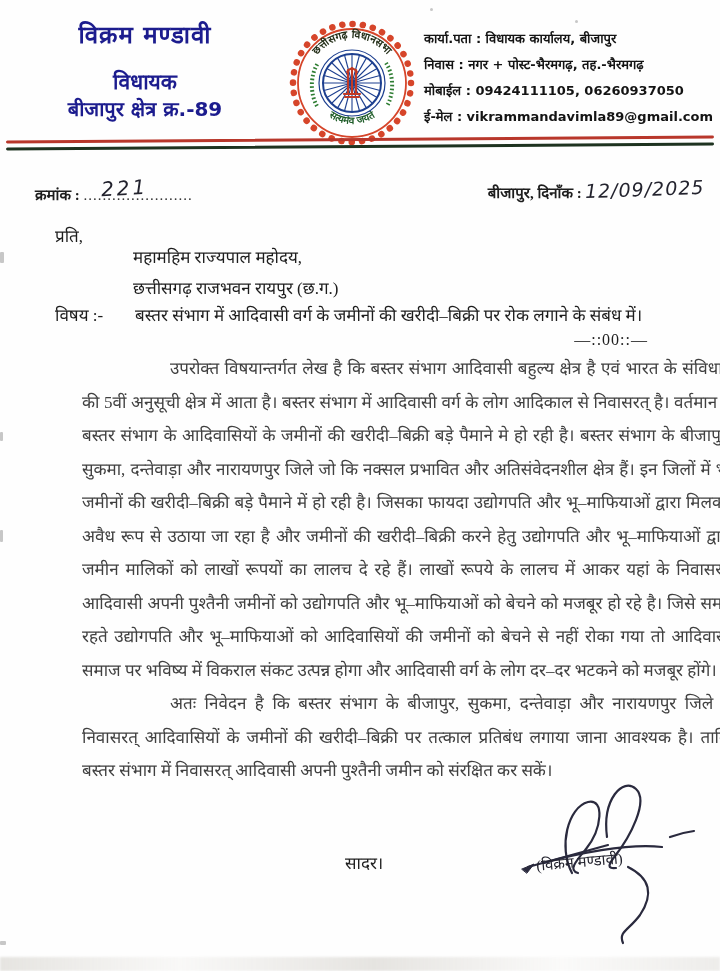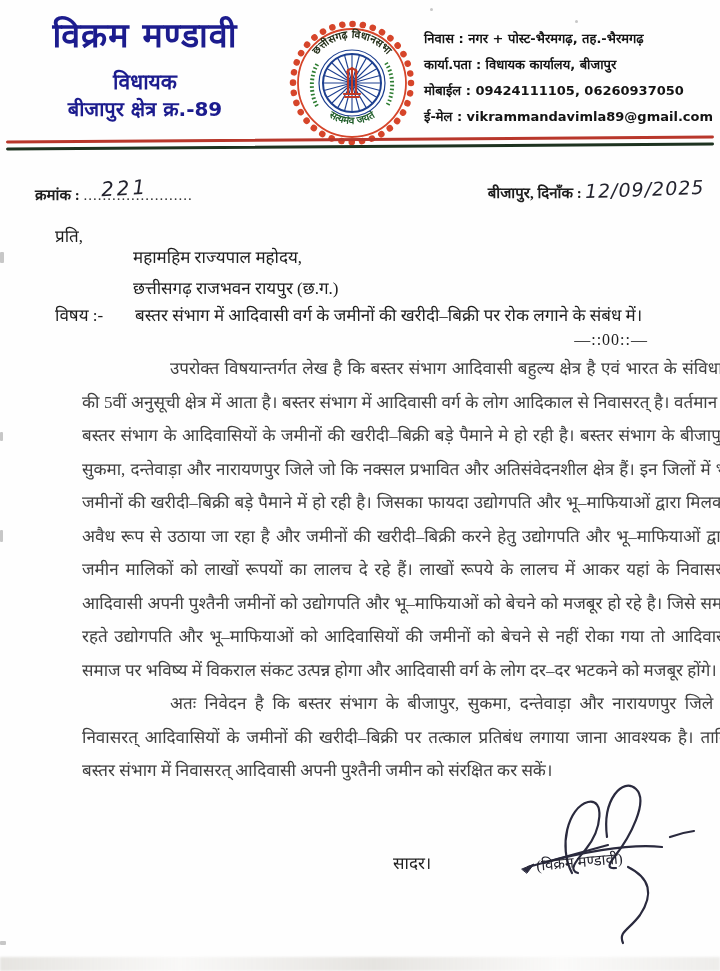--- a/index.html
+++ b/index.html
@@ -7,21 +7,21 @@
     position:relative; width:720px; height:971px; margin:0 auto;
     background:#fefefe; overflow:hidden;
     font-family:"Liberation Serif","DejaVu Serif",serif;
     color:#1d1d1d;
   }
   
   .hdr-left{
     position:absolute; left:6px; top:16px; width:278px; text-align:center;
     color:#1c1c8e; font-family:"DejaVu Sans","Liberation Sans",sans-serif;
   }
-  .hdr-name{font-size:34px; font-weight:bold; letter-spacing:1px; line-height:38px;}
+  .hdr-name{font-size:24px; font-weight:bold; letter-spacing:1px; line-height:38px;}
   .hdr-desig{font-size:21px; font-weight:bold; line-height:28px; margin-top:14px;}
   .hdr-const{font-size:20px; font-weight:bold; line-height:26px;}
   .emblem{position:absolute; left:287px; top:18px; width:130px; height:130px;}
   .hdr-contact{
     position:absolute; left:424px; top:26px; width:292px;
     font-family:"DejaVu Sans","Liberation Sans",sans-serif;
     font-size:13px; font-weight:bold; color:#141414; line-height:26px;
   }
   .hdr-contact div{white-space:nowrap;}
   
@@ -48,21 +48,21 @@
   .subjrow{position:absolute; left:55px; top:303px; width:648px; font-size:17px; display:flex;}
   .subj-label{width:80px; flex:none;}
   .subj-text{flex:1;}
   .separator{position:absolute; left:0; top:331px; width:648px; text-align:right; font-size:16px; letter-spacing:1px;}
   
   .body-text{
     position:absolute; left:42px; top:352px; width:650px;
     font-size:17px; line-height:33.5px; text-align:justify; color:#404040;margin-left:40px;
   }
   .body-text p{margin:0; text-indent:88px;}
-  .closing{position:absolute; left:345px; top:851px; font-size:17px;margin-left:48px;}
+  .closing{position:absolute; left:345px; top:851px; font-size:17px;}
   
   .sig{position:absolute; left:510px; top:775px; width:205px; height:175px;}
   .sig svg{position:absolute; left:0; top:0;}
   .sig-name{
     position:absolute; left:26px; top:76px; font-size:15px; white-space:nowrap;
     transform:rotate(-5deg); color:#23232e;
   }
   
   .scan-bottom{
     position:absolute; left:0; bottom:0; width:720px; height:14px;
@@ -119,22 +119,22 @@
       <path d="M60 54 q5 -7 10 0"></path>
       <path d="M61 52 v23"></path>
         <path d="M65 50 v25"></path>
         <path d="M69 52 v23"></path>
       <path d="M57 76 h16"></path>
         <path d="M58 79 h14"></path>
     </g>
   </svg>
 
   <div class="hdr-contact">
+    <div>कार्या.पता : विधायक कार्यालय, बीजापुर</div>
     <div>निवास : नगर + पोस्ट-भैरमगढ़, तह.-भैरमगढ़</div>
-    <div>कार्या.पता : विधायक कार्यालय, बीजापुर</div>
     <div>मोबाईल : 09424111105, 06260937050</div>
     <div>ई-मेल : vikrammandavimla89@gmail.com</div>
   </div>
 
   <div class="rules">
     <div class="rule-red"></div>
     <div class="rule-green"></div>
   </div>
 
   <div class="refrow">

